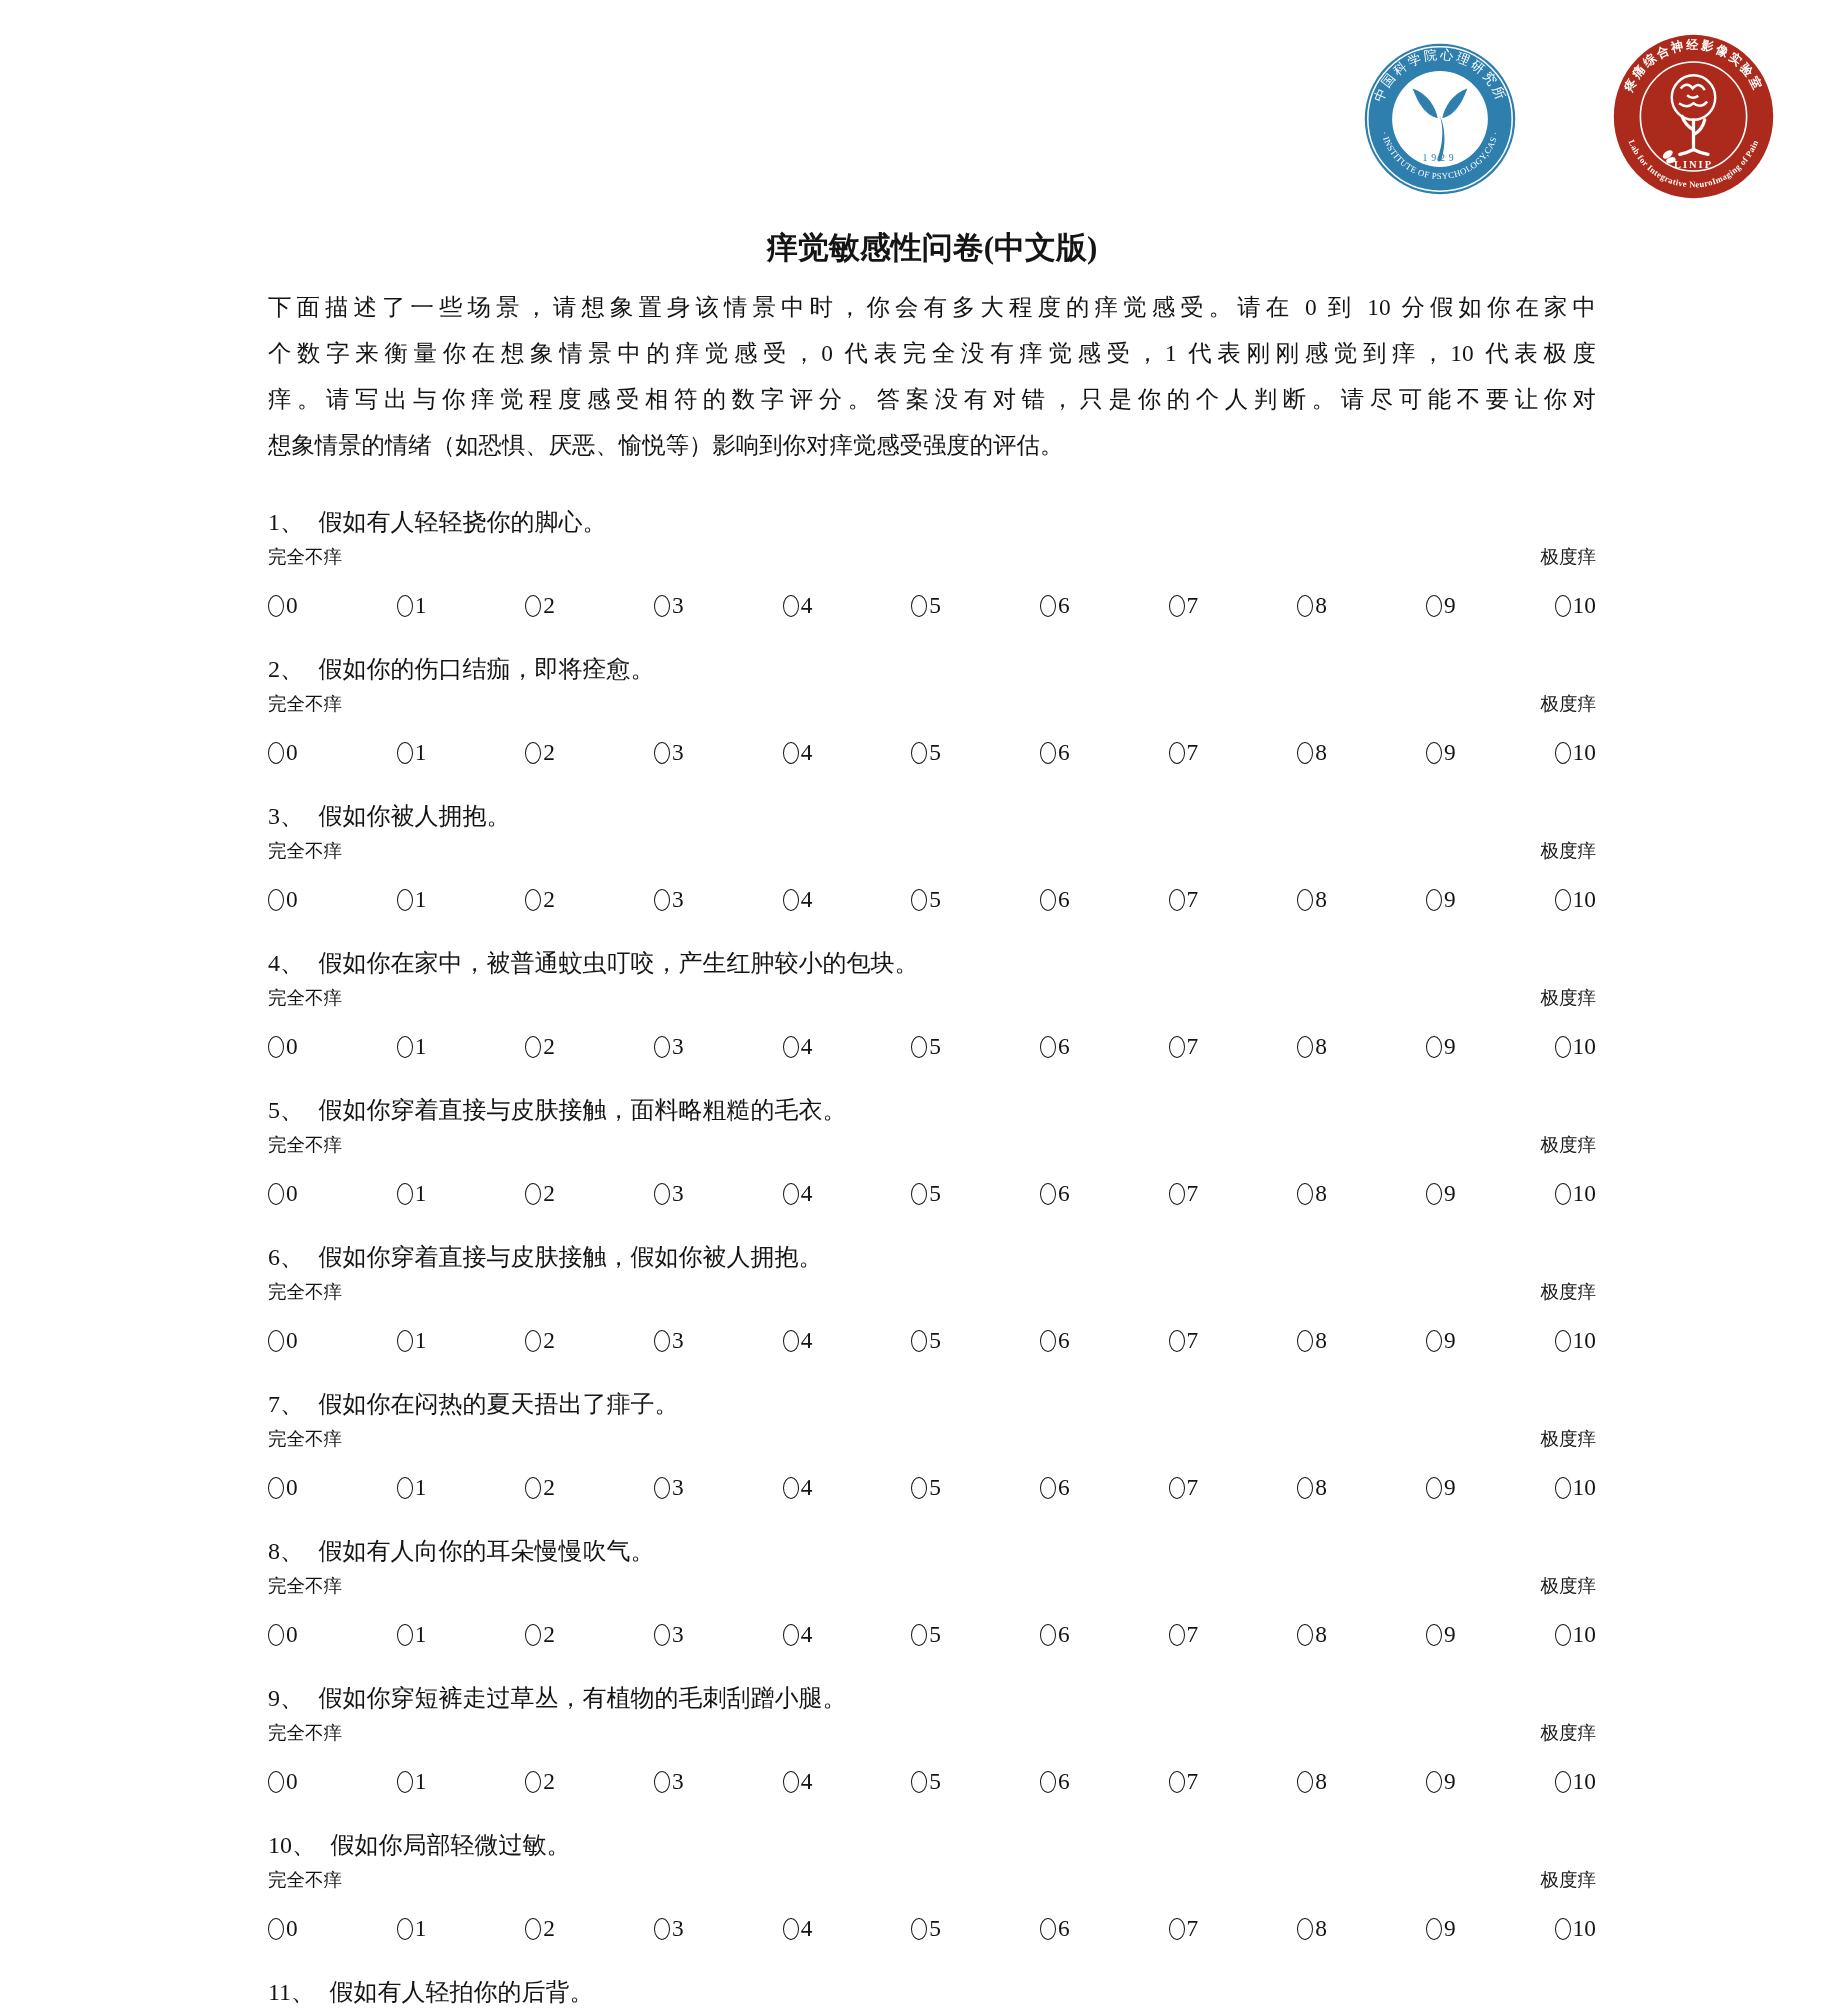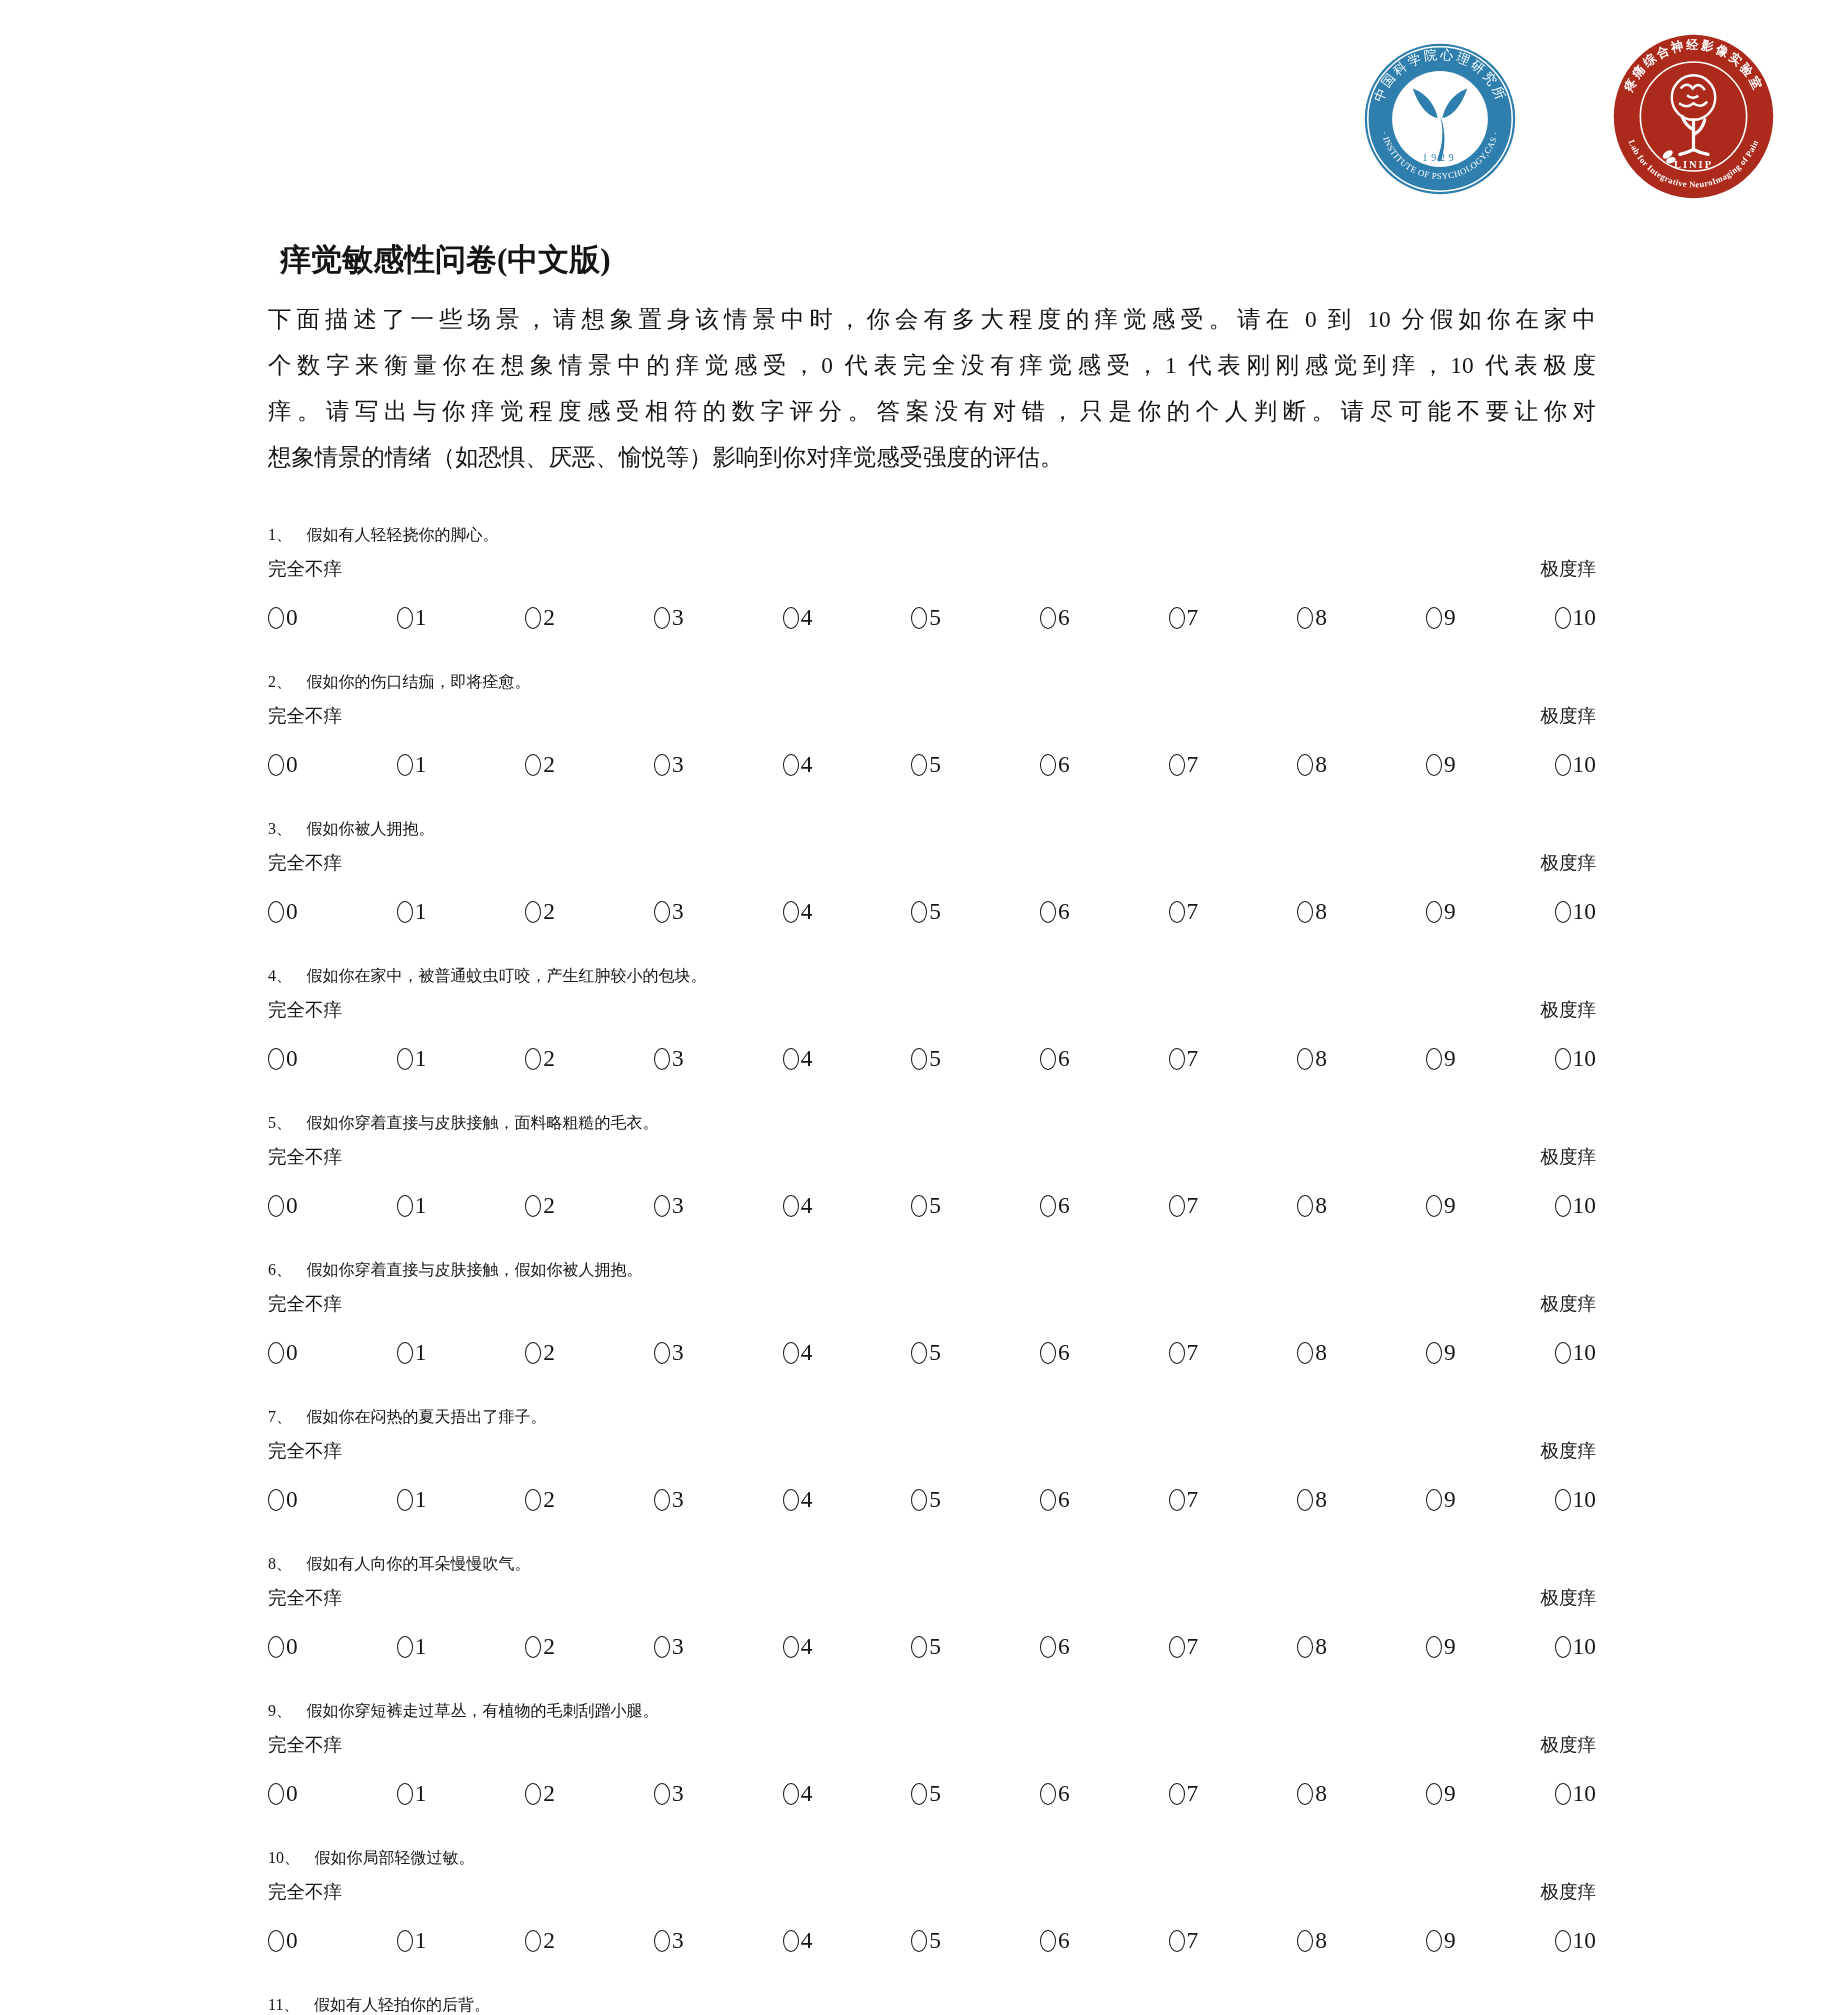--- a/index.html
+++ b/index.html
@@ -7,28 +7,28 @@
     position:relative; width:1843px; height:2672px;
     background:#ffffff; color:#141414; overflow:hidden;
     font-family:"Liberation Serif","DejaVu Serif",serif;
   }
   
   .logos { position:absolute; top:34px; right:69px; display:flex; gap:97px; align-items:flex-start; }
   .logo-cas  { width:152px; height:152px; margin-top:8.5px; }
   .logo-linip{ width:161px; height:165px; }
   
   .main { position:absolute; left:268px; top:228px; width:1328px; }
-  .title { margin:12px; font-size:31px; font-weight:700; line-height:40px; }
+  .title { margin:0; font-size:31px; font-weight:700; text-align:center; line-height:40px; }
   .intro { margin-top:16px; font-size:23.4px; line-height:46px; text-align:justify; }
   .intro .intro-line { text-align:justify; }
   .intro .intro-line:not(:last-child) { text-align-last:justify; }
   .b { font-weight:400; }
   .items { margin-top:24px; }
   .item { height:147px; box-sizing:border-box; }
-  .q { font-size:16px; line-height:39px; padding-top:11.3px; }
+  .q { font-size:24px; line-height:39px; padding-top:11.3px; }
   .qnum { margin-right:14.5px; }
   .labels { margin-top:4px; font-size:18.5px; line-height:23.4px; display:flex; justify-content:space-between; }
   .radios { margin-top:22.6px; display:flex; justify-content:space-between; }
   .opt { display:flex; align-items:center; font-size:23.4px; cursor:pointer; }
   .circ { width:16px; height:22px; border:1.6px solid #141414; border-radius:50%; box-sizing:border-box; margin-right:2px; flex:none; }
 </style>
 </head>
 <body>
 
 <div class="page">

